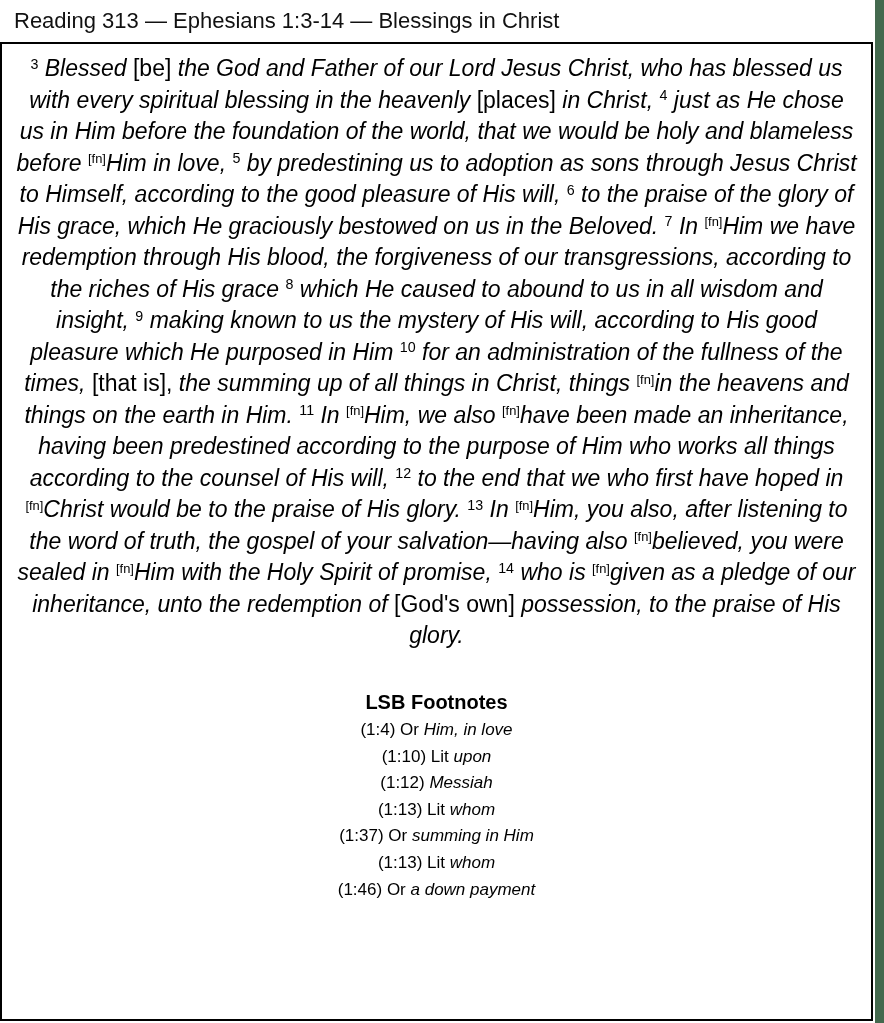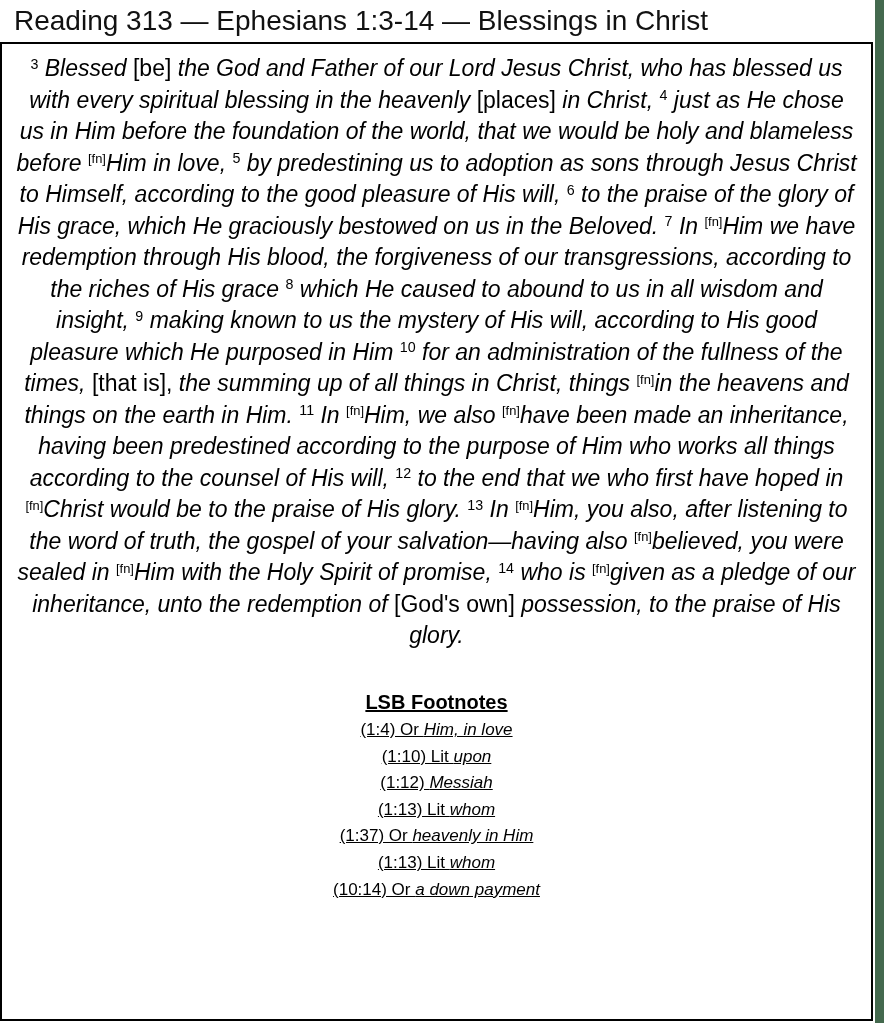--- a/index.html
+++ b/index.html
@@ -13,21 +13,21 @@
     position: relative;
     width: 884px;
     height: 1023px;
     background: #ffffff;
     overflow: hidden;
   }
   .header-title {
     position: absolute;
     top: 8px;
     left: 14px;
-    font-size: 28px;
+    font-size: 22px;
     line-height: 26px;
     color: #111111;
     white-space: nowrap;
   }
   .content-box {
     position: absolute;
     top: 42px;
     left: 0;
     width: 873px;
     height: 979px;
@@ -56,21 +56,20 @@
   sup.fn-marker {
     font-style: normal;
     font-size: 0.56em;
     line-height: 0;
     vertical-align: baseline;
     position: relative;
     top: -0.55em;
   }
   .footnotes {
     margin-top: 37px;
-    text-decoration: underline;
   }
   .fn-heading {
     font-weight: bold;
     font-size: 20px;
     line-height: 26.5px;
     margin-bottom: 2px;
   }
   .fn-item {
     font-size: 17px;
     line-height: 26.6px;
@@ -94,21 +93,21 @@
   <div class="content-box" style="border-color: rgb(0, 0, 0);">
     <p class="passage"><sup class="verse-num">3</sup> <span class="it">Blessed </span><span class="rm">[be] </span><span class="it">the God and Father of our Lord Jesus Christ, who has blessed us with every spiritual blessing in the heavenly </span><span class="rm">[places] </span><span class="it">in Christ, </span><sup class="verse-num">4</sup> <span class="it">just as He chose us in Him before the foundation of the world, that we would be holy and blameless before </span><sup class="fn-marker">[fn]</sup><span class="it">Him in love, </span><sup class="verse-num">5</sup> <span class="it">by predestining us to adoption as sons through Jesus Christ to Himself, according to the good pleasure of His will, </span><sup class="verse-num">6</sup> <span class="it">to the praise of the glory of His grace, which He graciously bestowed on us in the Beloved. </span><sup class="verse-num">7</sup> <span class="it">In </span><sup class="fn-marker">[fn]</sup><span class="it">Him we have redemption through His blood, the forgiveness of our transgressions, according to the riches of His grace </span><sup class="verse-num">8</sup> <span class="it">which He caused to abound to us in all wisdom and insight, </span><sup class="verse-num">9</sup> <span class="it">making known to us the mystery of His will, according to His good pleasure which He purposed in Him </span><sup class="verse-num">10</sup> <span class="it">for an administration of the fullness of the times, </span><span class="rm">[that is], </span><span class="it">the summing up of all things in Christ, things </span><sup class="fn-marker">[fn]</sup><span class="it">in the heavens and things on the earth in Him. </span><sup class="verse-num">11</sup> <span class="it">In </span><sup class="fn-marker">[fn]</sup><span class="it">Him, we also </span><sup class="fn-marker">[fn]</sup><span class="it">have been made an inheritance, having been predestined according to the purpose of Him who works all things according to the counsel of His will, </span><sup class="verse-num">12</sup> <span class="it">to the end that we who first have hoped in </span><sup class="fn-marker">[fn]</sup><span class="it">Christ would be to the praise of His glory. </span><sup class="verse-num">13</sup> <span class="it">In </span><sup class="fn-marker">[fn]</sup><span class="it">Him, you also, after listening to the word of truth, the gospel of your salvation—having also </span><sup class="fn-marker">[fn]</sup><span class="it">believed, you were sealed in </span><sup class="fn-marker">[fn]</sup><span class="it">Him with the Holy Spirit of promise, </span><sup class="verse-num">14</sup> <span class="it">who is </span><sup class="fn-marker">[fn]</sup><span class="it">given as a pledge of our inheritance, unto the redemption of </span><span class="rm">[God's own] </span><span class="it">possession, to the praise of His glory.</span></p>
 
     <div class="footnotes">
       <div class="fn-heading">LSB Footnotes</div>
       <div class="fn-list">
           <div class="fn-item"><span>(1:4) Or </span><em>Him, in love</em></div>
           <div class="fn-item"><span>(1:10) Lit </span><em>upon</em></div>
           <div class="fn-item"><span>(1:12) </span><em>Messiah</em></div>
           <div class="fn-item"><span>(1:13) Lit </span><em>whom</em></div>
-          <div class="fn-item"><span>(1:37) Or </span><em>heavenly in Him</em></div>
+          <div class="fn-item"><span>(1:37) Or </span><em>summing in Him</em></div>
           <div class="fn-item"><span>(1:13) Lit </span><em>whom</em></div>
-          <div class="fn-item"><span>(10:14) Or </span><em>a down payment</em></div>
+          <div class="fn-item"><span>(1:46) Or </span><em>a down payment</em></div>
         </div>
     </div>
   </div>
 
   <div class="edge-strip" style="background: rgb(68, 105, 78);"></div>
 </div>
 
 </body></html>

